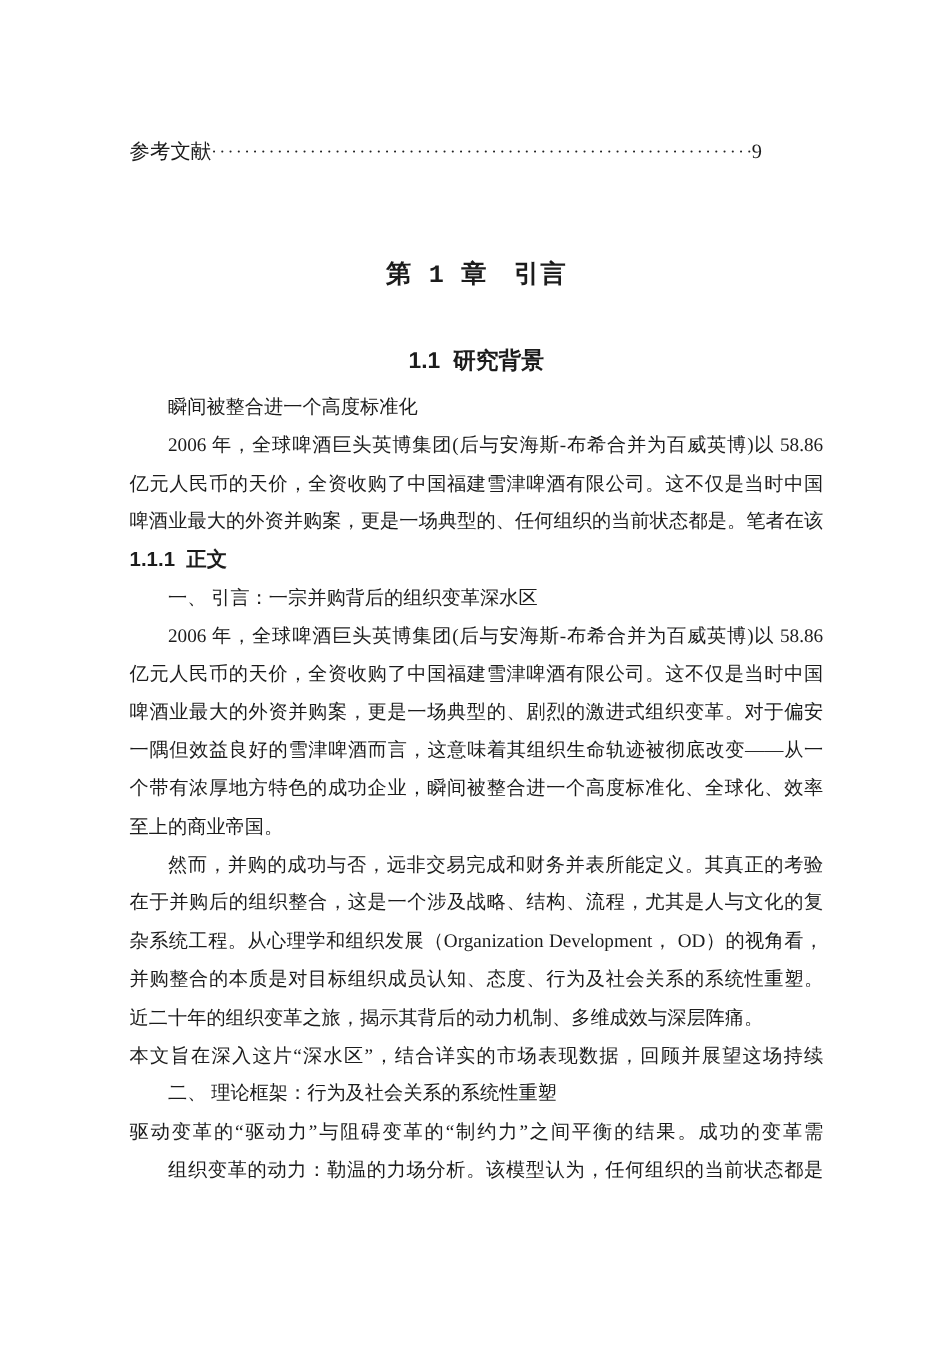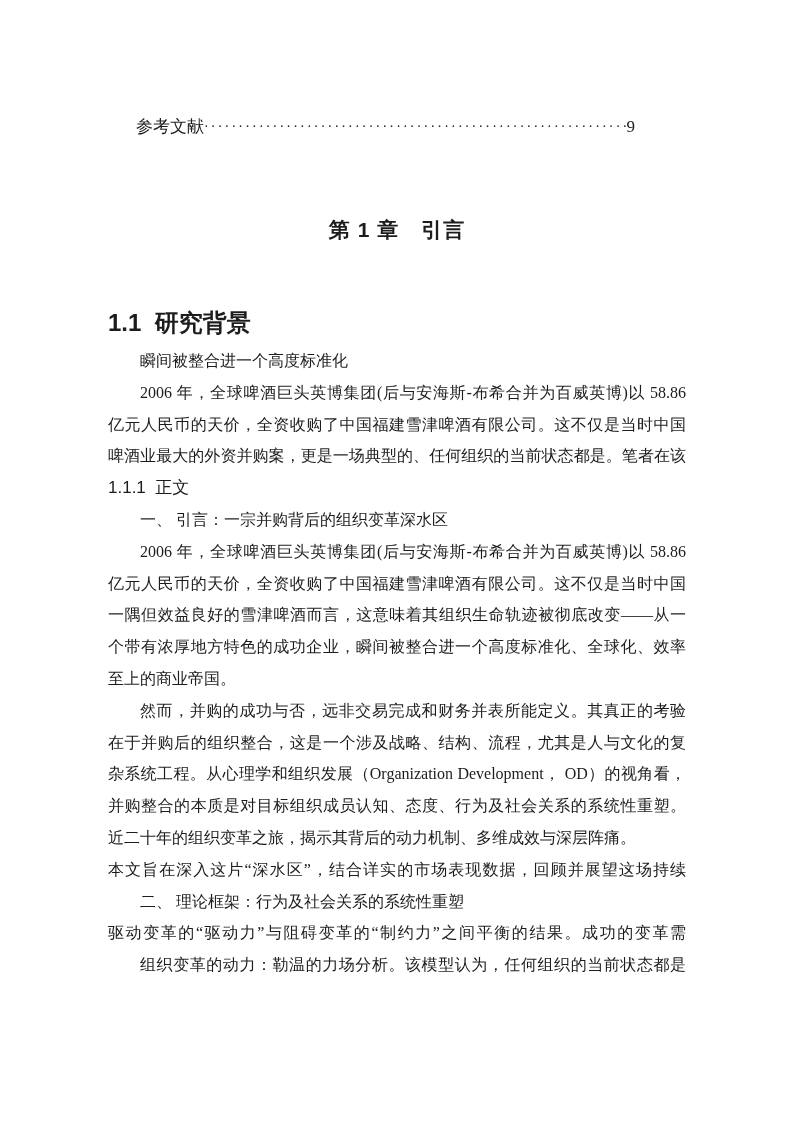--- a/index.html
+++ b/index.html
@@ -25,57 +25,58 @@
   
   .toc-line {
     margin-top: 114px;
     width: 527px;
     display: flex;
     align-items: baseline;
     font-size: 17px;
     line-height: 26px;
     white-space: nowrap;
   }
-  .toc-label { flex: 0 0 auto; margin-left: 28px; }
+  .toc-label { flex: 0 0 auto; }
   .toc-dots {
     flex: 1 1 auto;
     overflow: hidden;
     font-size: 14px;
     letter-spacing: 2.2px;
     color: #222222;
     transform: translateY(-1px);
   }
   .toc-page { flex: 0 0 auto; padding-left: 1px; }
 
   
   .chapter-title {
     margin-top: 74px;
     text-align: center;
-    font-family: Liberation Sans, sans-serif;
+    font-family: Liberation Mono, monospace;
     font-weight: bold;
     font-size: 21px;
     line-height: 30px;
     white-space: pre-wrap;
     letter-spacing: 1px;
   }
 
   
   .h2 {
-    margin-top: 64px;
+    margin-top: 42px;
     margin-bottom: 8px;
     font-family: "Liberation Sans", sans-serif;
     font-weight: bold;
-    font-size: 24px;
+    font-size: 19px;
     line-height: 28px;
     white-space: pre-wrap;
+    text-align: center;
   }
   .h3 {
     margin: 0;
     font-family: "Liberation Sans", sans-serif;
-    font-weight: normal;
+    font-weight: bold;
     font-size: 17px;
     line-height: 31.8px;
     white-space: pre-wrap;
   }
 
   
   .para {
     font-family: "Liberation Serif", serif;
     font-size: 16px;
   }
@@ -116,20 +117,21 @@
 
     <div class="h3">1.1.1  正文</div>
 
     <div class="para">
         <div class="line ind">一、 引言：一宗并购背后的组织变革深水区</div>
       </div>
 
     <div class="para">
         <div class="line ind fill">2006 年，全球啤酒巨头英博集团(后与安海斯-布希合并为百威英博)以 58.86</div>
         <div class="line fill">亿元人民币的天价，全资收购了中国福建雪津啤酒有限公司。这不仅是当时中国</div>
+        <div class="line fill">啤酒业最大的外资并购案，更是一场典型的、剧烈的激进式组织变革。对于偏安</div>
         <div class="line fill">一隅但效益良好的雪津啤酒而言，这意味着其组织生命轨迹被彻底改变——从一</div>
         <div class="line fill">个带有浓厚地方特色的成功企业，瞬间被整合进一个高度标准化、全球化、效率</div>
         <div class="line">至上的商业帝国。</div>
       </div>
 
     <div class="para">
         <div class="line ind fill">然而，并购的成功与否，远非交易完成和财务并表所能定义。其真正的考验</div>
         <div class="line fill">在于并购后的组织整合，这是一个涉及战略、结构、流程，尤其是人与文化的复</div>
         <div class="line fill">杂系统工程。从心理学和组织发展（Organization Development， OD）的视角看，</div>
         <div class="line fill">并购整合的本质是对目标组织成员认知、态度、行为及社会关系的系统性重塑。</div>

